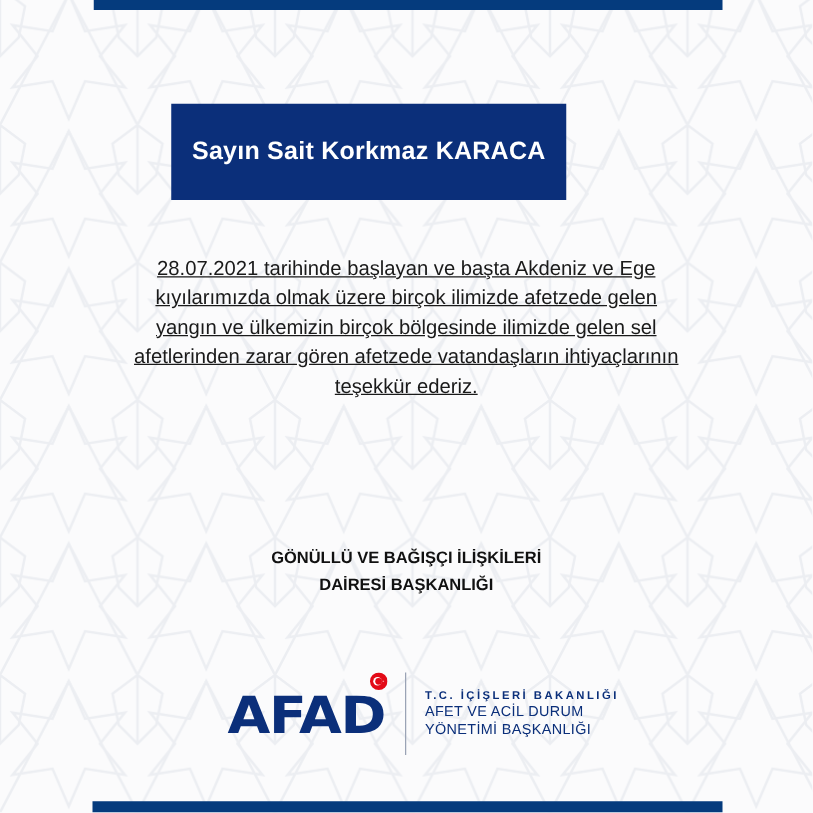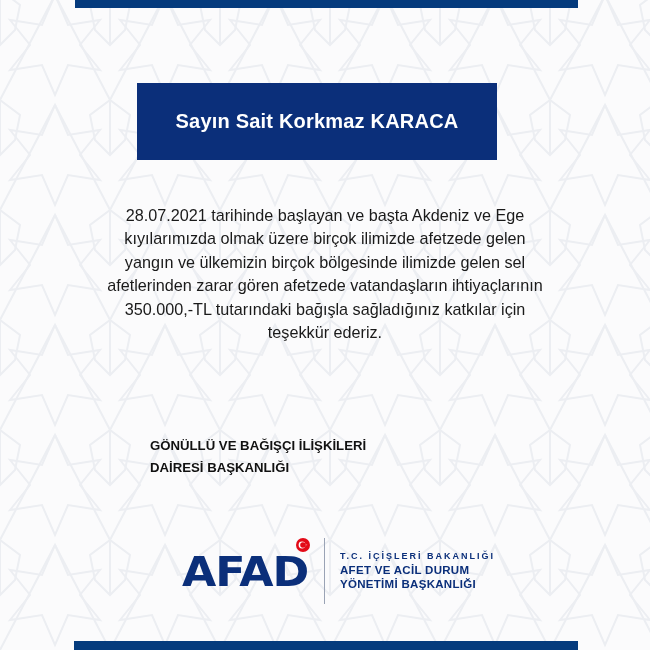--- a/index.html
+++ b/index.html
@@ -6,45 +6,45 @@
   body {
     width:650px; height:650px; position:relative; overflow:hidden;
     background:#fbfbfc;
     font-family: "Liberation Sans", "DejaVu Sans", sans-serif;
   }
   .pattern { position:absolute; inset:0; z-index:0; }
   .bar { position:absolute; background:#053b7d; z-index:1; }
   .bar.top { left:75px; width:503px; top:0; height:8px; }
   .bar.bottom { left:74px; width:504px; top:641px; height:9px; }
   .title-box {
-    position:absolute; left:137px; top:83px; width:360px; height:77px;
+    position:absolute; left:137px; top:83px; width:316px; height:77px;
     background:#0b2f7a; z-index:1;
     display:flex; align-items:center; justify-content:center;
   }
   .title-box span { color:#fff; font-weight:bold; font-size:20px; letter-spacing:0.2px; }
   .body-text {
     position:absolute; left:60px; width:530px; top:204px; z-index:1;
     text-align:center; color:#1a1a1a; font-size:16.2px; line-height:23.4px;
   }
-  .body-text div { white-space:nowrap; }
+  .body-text div { white-space:nowrap;text-decoration:underline; }
   .signature {
     position:absolute; left:150px; width:350px; top:435px; z-index:1;
-    color:#111; font-weight:bold; font-size:13.2px; line-height:22px;
+    text-align:center; color:#111; font-weight:bold; font-size:13.2px; line-height:22px;
   }
   .logo { position:absolute; left:182px; top:538px; z-index:1; }
   .afad-word {
     position:absolute; left:0; top:10px;
     font-family:"DejaVu Sans", sans-serif; font-weight:bold; font-size:41px;
     color:#0b2f7a; letter-spacing:-1px; transform:scaleX(1.08); transform-origin:left;
   }
   .flag { position:absolute; left:114px; top:0px; width:14px; height:14px; }
   .divider { position:absolute; left:142px; top:0; width:1px; height:66px; background:#9aa3b5; }
   .org { position:absolute; left:158px; top:12px; color:#0b2f7a; white-space:nowrap; }
   .org .l1 { font-size:9px; letter-spacing:2px; line-height:13px;font-weight:bold; }
-  .org .l2, .org .l3 { font-size:11.5px; font-weight:bold; line-height:14px; letter-spacing:0.3px; }
+  .org .l2, .org .l3 { font-size:11.5px; font-weight:normal; line-height:14px; letter-spacing:0.3px; }
 </style>
 </head>
 <body>
 
 <svg class="pattern" width="650" height="650" viewBox="0 0 650 650">
   <defs>
     <pattern id="star" x="0" y="-10" width="110" height="110" patternUnits="userSpaceOnUse">
       <g fill="none" stroke="#eceef2" stroke-width="2">
         <polygon points="55,5 68,35 100,30 80,55 100,80 68,75 55,105 42,75 10,80 30,55 10,30 42,35"></polygon>
         <polygon points="0,0 20,15 15,40 0,55"></polygon>
@@ -61,21 +61,20 @@
 
 <div class="title-box">
   <span>Sayın Sait Korkmaz KARACA</span>
 </div>
 
 <div class="body-text">
   <div>28.07.2021 tarihinde başlayan ve başta Akdeniz ve Ege</div>
   <div>kıyılarımızda olmak üzere birçok ilimizde afetzede gelen</div>
   <div>yangın ve ülkemizin birçok bölgesinde ilimizde gelen sel</div>
   <div>afetlerinden zarar gören afetzede vatandaşların ihtiyaçlarının</div>
-  <div>350.000,-TL tutarındaki bağışla sağladığınız katkılar için</div>
   <div>teşekkür ederiz.</div>
 </div>
 
 <div class="signature">
   <div>GÖNÜLLÜ VE BAĞIŞÇI İLİŞKİLERİ</div>
   <div>DAİRESİ BAŞKANLIĞI</div>
 </div>
 
 <div class="logo">
   <div class="afad-word">AFAD</div>

